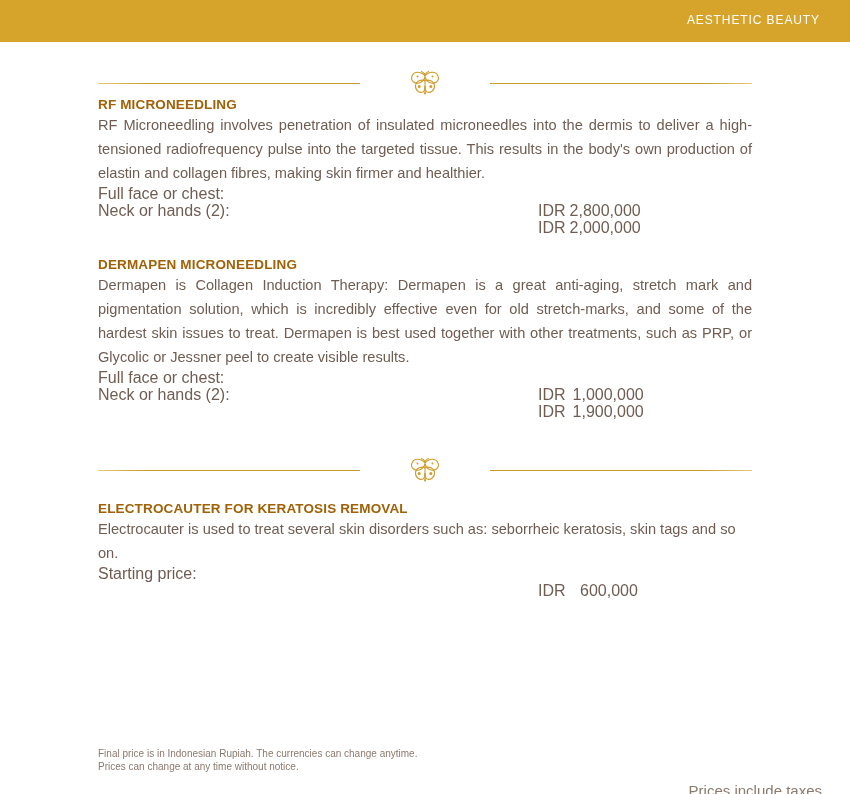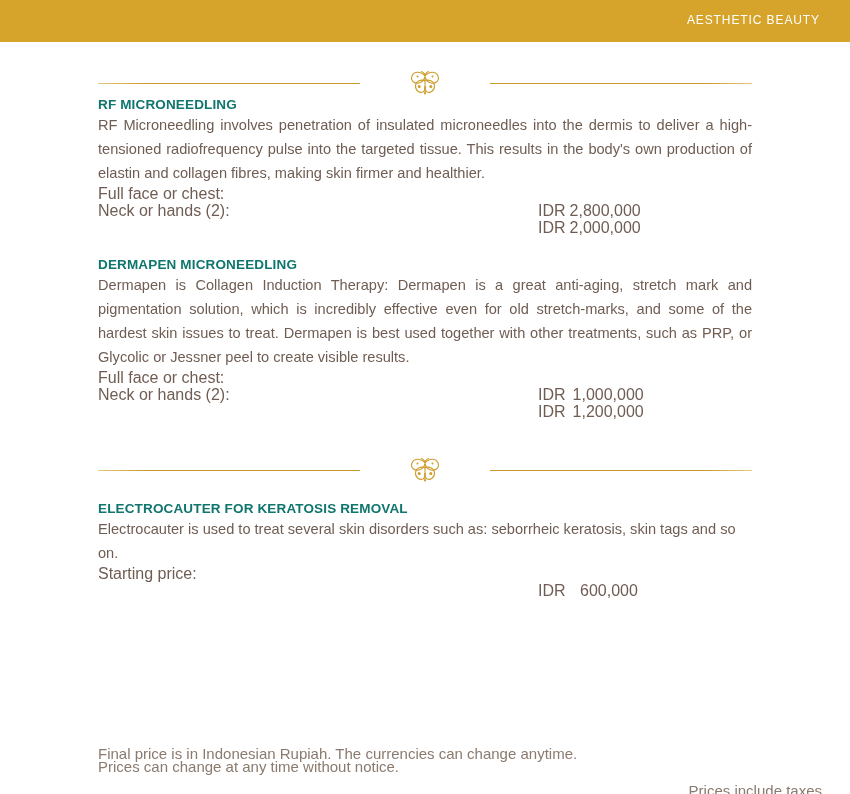--- a/index.html
+++ b/index.html
@@ -88,21 +88,21 @@
   
   .content {
     margin: 0 98px 0 98px;
   }
 
   .treatment {
     margin-top: 0;
   }
 
   .sub-head {
-    color: #0f766e;
+    color: #a16207;
     font-size: 13.5px;
     font-weight: 700;
     letter-spacing: 0.15px;
     line-height: 17px;
     margin: 0;
     white-space: nowrap;
   }
 
   .body-text {
     color: #6F5D53;
@@ -158,21 +158,21 @@
     left: 98px;
     right: 28px;
     top: 706px;
     height: 40px;
   }
   .footer-left {
     position: absolute;
     left: 0;
     top: 0;
     color: #8B7A6E;
-    font-size: 15px;
+    font-size: 10px;
     line-height: 12.5px;
   }
   .footer-right {
     position: absolute;
     right: 0;
     top: 9px;
     color: #8B7A6E;
     font-size: 15px;
     line-height: 12.5px;
     white-space: nowrap;
@@ -239,21 +239,21 @@
       <div class="treatment">
         <div class="sub-head">DERMAPEN MICRONEEDLING</div>
         <div class="body-text">Dermapen is Collagen Induction Therapy: Dermapen is a great anti-aging, stretch mark and pigmentation solution, which is incredibly effective even for old stretch-marks, and some of the hardest skin issues to treat. Dermapen is best used together with other treatments, such as PRP, or Glycolic or Jessner peel to create visible results.</div>
 
         <div class="price-row">
           <span class="price-label">Full face or chest:</span>
           <span class="price-value med-gap"><span class="cur">IDR</span><span>1,000,000</span></span>
         </div>
         <div class="price-row">
           <span class="price-label">Neck or hands (2):</span>
-          <span class="price-value med-gap"><span class="cur">IDR</span><span>1,200,000</span></span>
+          <span class="price-value med-gap"><span class="cur">IDR</span><span>1,900,000</span></span>
         </div>
       </div>
 
     </div>
   </div>
 
   <div>
 
     <div style="height:42px"></div>
 

